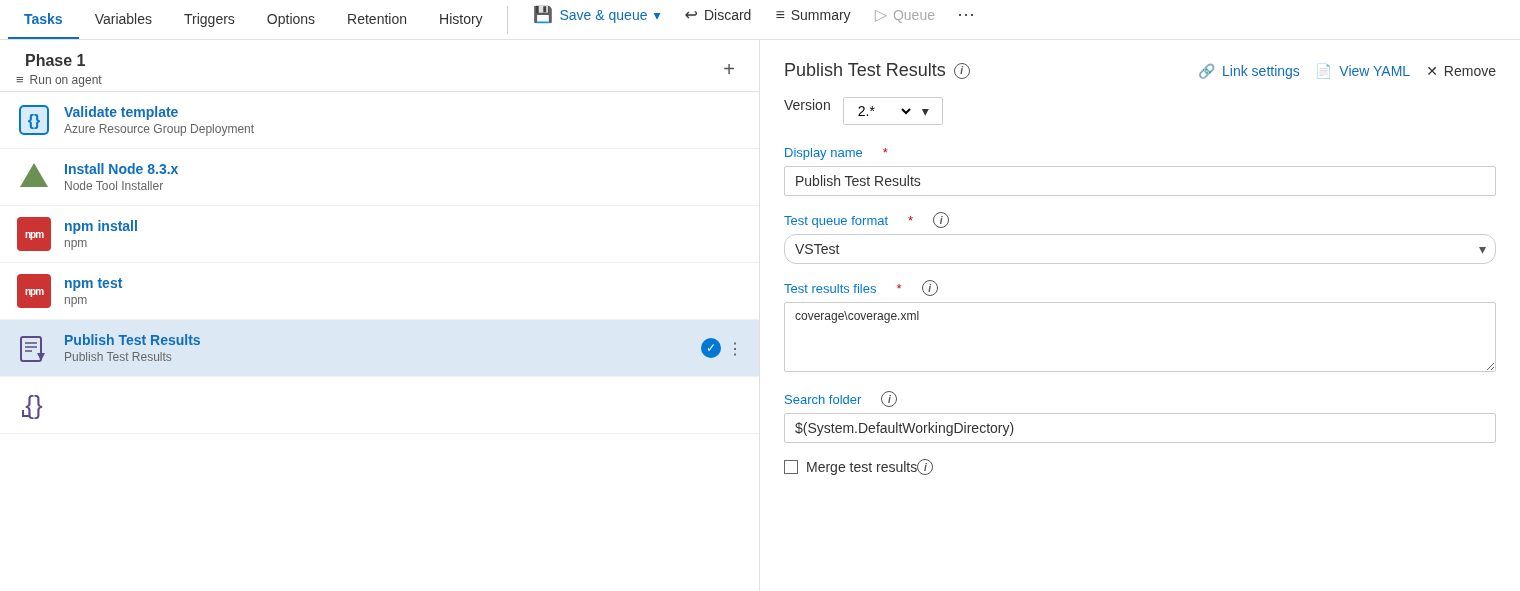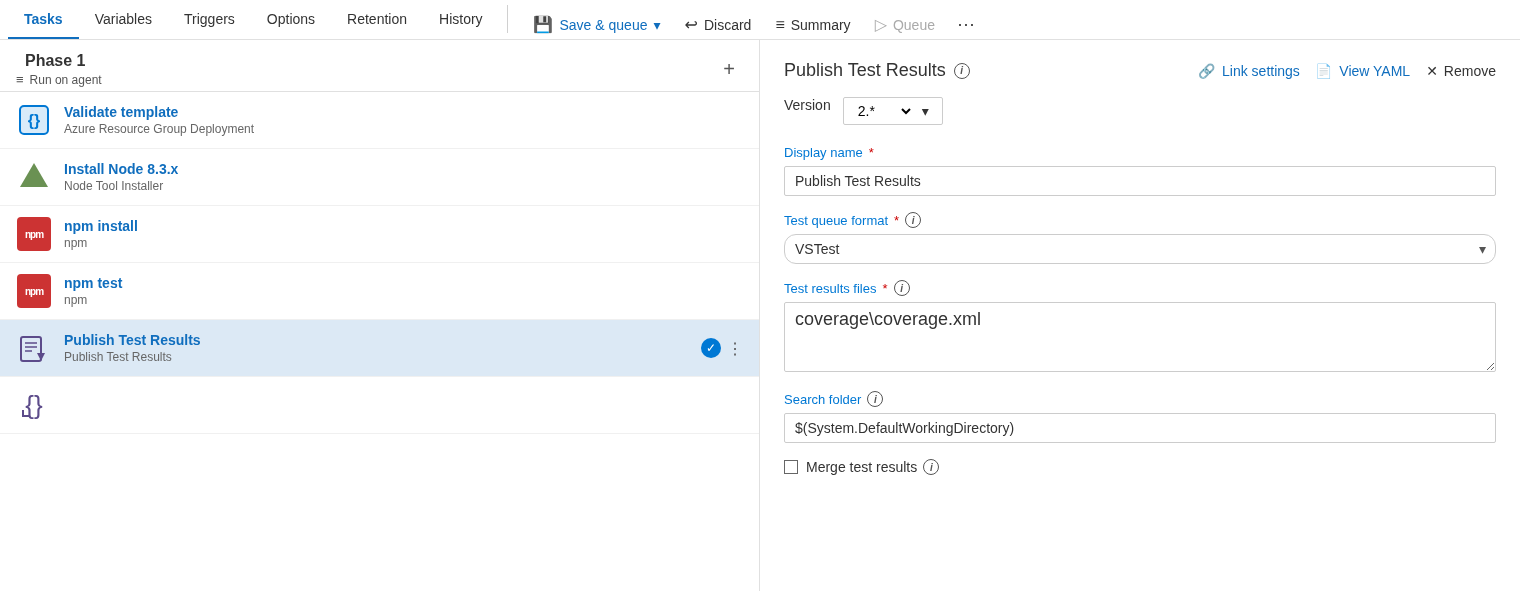--- a/index.html
+++ b/index.html
@@ -1,21 +1,21 @@
 <!DOCTYPE html>
 <html><head>
   <meta charset="utf-8">
   <style>
     * { box-sizing: border-box; margin: 0; padding: 0; }
     body { font-family: 'Segoe UI', Tahoma, Geneva, Verdana, sans-serif; font-size: 14px; color: #333; background: #fff; overflow: hidden; }
 
     
     .top-nav {
       display: flex;
-      align-items: flex-end;
+      align-items: flex-start;
       border-bottom: 1px solid #e0e0e0;
       height: 40px;
       padding: 0 0 0 8px;
       background: #fff;
     }
     .nav-tabs {
       display: flex;
       align-items: stretch;
       height: 100%;
     }
@@ -250,21 +250,21 @@
     
     .form-field {
       margin-bottom: 16px;
     }
     .field-label {
       font-size: 13px;
       color: #0078d4;
       margin-bottom: 6px;
       display: flex;
       align-items: center;
-      gap: 6px;
+      gap: 20px;
     }
     .field-label .required { color: #c00; }
     .field-input {
       width: 100%;
       border: 1px solid #ccc;
       border-radius: 2px;
       padding: 6px 10px;
       font-size: 14px;
       color: #333;
       outline: none;
@@ -292,21 +292,21 @@
       transform: translateY(-50%);
       font-size: 14px;
       color: #555;
       pointer-events: none;
     }
     .field-textarea {
       width: 100%;
       border: 1px solid #ccc;
       border-radius: 2px;
       padding: 6px 10px;
-      font-size: 18px;
+      font-size: 12px;
       color: #333;
       min-height: 70px;
       resize: vertical;
       outline: none;
       font-family: inherit;
     }
 
     
     .checkbox-row {
       display: flex;
@@ -319,21 +319,21 @@
       height: 14px;
       border: 1px solid #666;
       background: #fff;
       flex-shrink: 0;
     }
     .checkbox-label {
       font-size: 14px;
       color: #333;
       display: flex;
       align-items: center;
-      gap: 6px;
+      gap: 0;
     }
 
     
     .info-icon {
       width: 16px;
       height: 16px;
       border-radius: 50%;
       border: 1px solid #555;
       color: #555;
       font-size: 10px;

